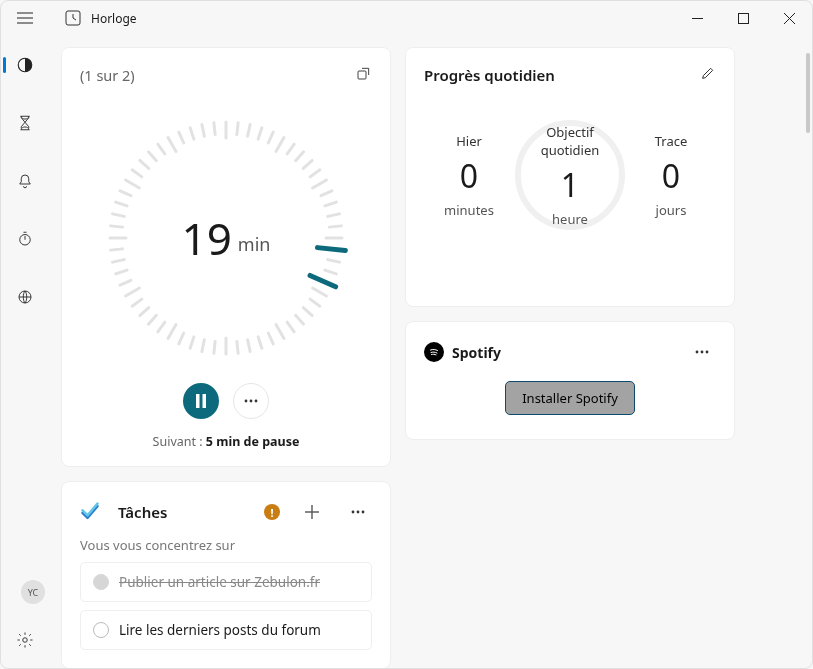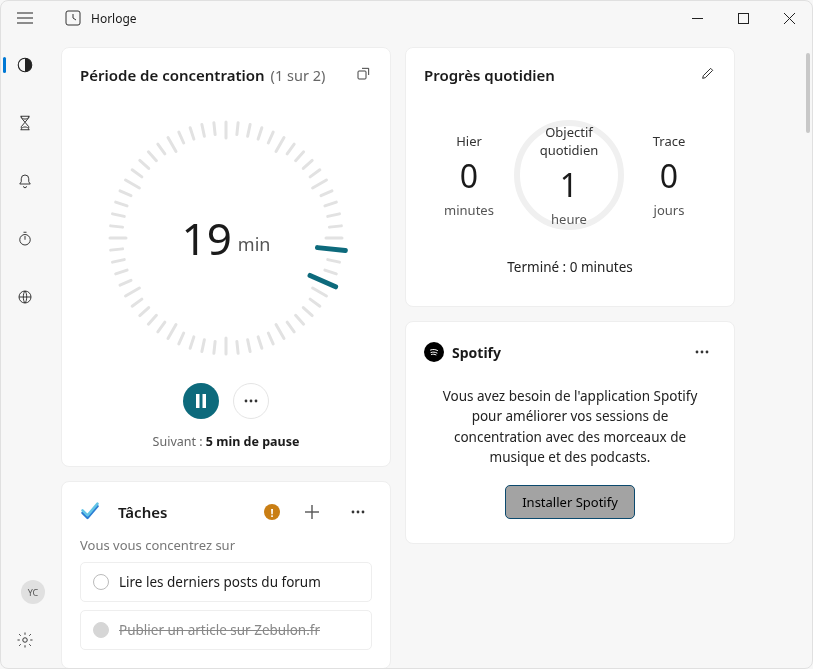--- a/index.html
+++ b/index.html
@@ -151,21 +151,21 @@
   .task-circle {
     width: 16px; height: 16px; border-radius: 50%;
     border: 1.5px solid #bbb; flex-shrink: 0;
   }
   .task-done .task-circle { background: #d6d6d6; border-color: #d6d6d6; }
   .task-done .task-label { text-decoration: line-through; color: #888; }
 
   
   .card-progress { height: 260px; }
   .progress-grid {
-    display: flex; justify-content: flex-start;
+    display: flex; justify-content: space-between;
     margin-top: 34px;
     align-items: center;
   }
   .prog-item { text-align: center; width: 90px; }
   .prog-item.center {
     border: 6px solid #f0f0f0; border-radius: 50%;
     width: 110px; height: 110px;
     display: flex; flex-direction: column; justify-content: center;
   }
   .prog-label { font-size: 13px; color: #333; }
@@ -276,21 +276,20 @@
     </div>
   </div>
 
   <div class="main">
     <div class="scroll-ind"></div>
 
     <div class="col col-left">
 
       <div class="card card-focus">
         <div class="card-header">
-          <span class="card-title">Période de concentration</span>
           <span class="card-sub">(1 sur 2)</span>
           <span class="header-action">
             <svg width="16" height="16" viewBox="0 0 24 24">
                 <rect x="3" y="9" width="12" height="12" rx="1.5" fill="none" stroke="#333" stroke-width="1.4"></rect>
                 <path d="M9 5h10v10" fill="none" stroke="#333" stroke-width="1.4"></path>
               </svg>
           </span>
         </div>
 
         <div class="dial-wrap">
@@ -403,27 +402,27 @@
           <span class="dots-btn">
             <svg width="14" height="4" viewBox="0 0 14 4">
                 <circle cx="2" cy="2" r="1.4" fill="#333"></circle>
                 <circle cx="7" cy="2" r="1.4" fill="#333"></circle>
                 <circle cx="12" cy="2" r="1.4" fill="#333"></circle>
               </svg>
           </span>
         </div>
         <div class="tasks-sub">Vous vous concentrez sur</div>
         <div id="tasks-list">
+            <div class="task-row task-done">
+              <span class="task-circle"></span>
+              <span class="task-label">Publier un article sur Zebulon.fr</span>
+            </div>
             <div class="task-row">
               <span class="task-circle"></span>
               <span class="task-label">Lire les derniers posts du forum</span>
-            </div>
-            <div class="task-row task-done">
-              <span class="task-circle"></span>
-              <span class="task-label">Publier un article sur Zebulon.fr</span>
             </div>
           </div>
       </div>
     </div>
 
     <div class="col col-right">
 
       <div class="card card-progress">
         <div class="card-header">
           <span class="card-title">Progrès quotidien</span>
@@ -443,37 +442,35 @@
             <div class="prog-label">Objectif quotidien</div>
             <div class="prog-num">1</div>
             <div class="prog-unit">heure</div>
           </div>
           <div class="prog-item">
             <div class="prog-label">Trace</div>
             <div class="prog-num">0</div>
             <div class="prog-unit">jours</div>
           </div>
         </div>
-        <div class="completed-line">Terminé : 0 minutes</div>
       </div>
 
       <div class="card card-spotify">
         <div class="spotify-header">
           <span class="spotify-logo">
             <svg width="12" height="12" viewBox="0 0 24 24">
                 <path d="M5 8c5-2 10-1 14 1M6 13c4-1.5 8-1 12 1M7 17c3-1 6-0.7 9 0.7" stroke="#fff" stroke-width="2" fill="none" stroke-linecap="round"></path>
               </svg>
           </span>
           <span class="spotify-name">Spotify</span>
           <span class="dots-btn" style="margin-left:auto">
             <svg width="14" height="4" viewBox="0 0 14 4">
                 <circle cx="2" cy="2" r="1.4" fill="#333"></circle>
                 <circle cx="7" cy="2" r="1.4" fill="#333"></circle>
                 <circle cx="12" cy="2" r="1.4" fill="#333"></circle>
               </svg>
           </span>
         </div>
-        <div class="spotify-text">Vous avez besoin de l'application Spotify pour améliorer vos sessions de concentration avec des morceaux de musique et des podcasts.</div>
         <button class="install-btn">Installer Spotify</button>
       </div>
     </div>
   </div>
 </div>
 
 </body></html>

